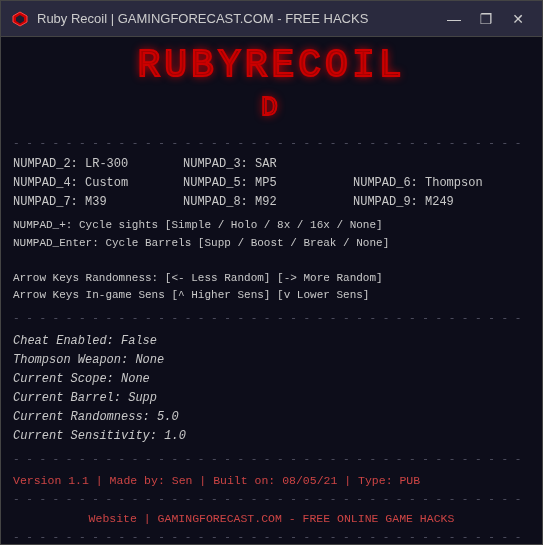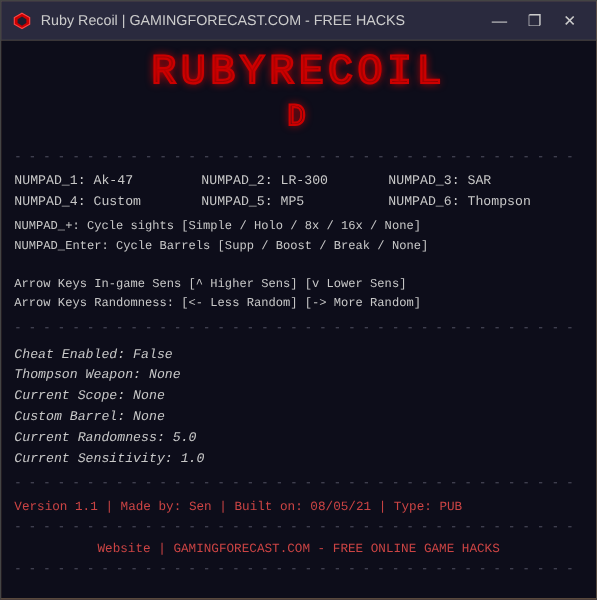--- a/index.html
+++ b/index.html
@@ -12,21 +12,21 @@
       width: 543px;
       height: 545px;
       background: #1a1a2e;
       font-family: 'Courier New', Courier, monospace;
       overflow: hidden;
     }
 
     .window {
       width: 543px;
       height: 545px;
-      background: #fdba74;
+      background: #f97316;
       border: 1px solid #444;
       display: flex;
       flex-direction: column;
     }
 
     .titlebar {
       background: #2a2a3e;
       height: 36px;
       display: flex;
       align-items: center;
@@ -195,46 +195,50 @@
 
     <div class="banner">
       <span class="banner-text">RUBYRECOIL</span>
       <span class="banner-d">D</span>
     </div>
 
     <div class="divider">- - - - - - - - - - - - - - - - - - - - - - - - - - - - - - - - - - - - - - -</div>
 
     <div class="keybinds">
       <div class="keybinds-row">
-        <span class="keybind-item">NUMPAD_1: Ak-47</span>
         <span class="keybind-item">NUMPAD_2: LR-300</span>
         <span class="keybind-item">NUMPAD_3: SAR</span>
       </div>
       <div class="keybinds-row">
         <span class="keybind-item">NUMPAD_4: Custom</span>
         <span class="keybind-item">NUMPAD_5: MP5</span>
         <span class="keybind-item">NUMPAD_6: Thompson</span>
       </div>
+      <div class="keybinds-row">
+        <span class="keybind-item">NUMPAD_7: M39</span>
+        <span class="keybind-item">NUMPAD_8: M92</span>
+        <span class="keybind-item">NUMPAD_9: M249</span>
+      </div>
     </div>
 
     <div class="description-block">
       <div class="description-row">NUMPAD_+: Cycle sights [Simple / Holo / 8x / 16x / None]</div>
       <div class="description-row">NUMPAD_Enter: Cycle Barrels [Supp / Boost / Break / None]</div>
       <div class="description-row">&nbsp;</div>
+      <div class="description-row">Arrow Keys Randomness: [&lt;- Less Random] [-&gt; More Random]</div>
       <div class="description-row">Arrow Keys In-game Sens [^ Higher Sens] [v Lower Sens]</div>
-      <div class="description-row">Arrow Keys Randomness: [&lt;- Less Random] [-&gt; More Random]</div>
     </div>
 
     <div class="divider">- - - - - - - - - - - - - - - - - - - - - - - - - - - - - - - - - - - - - - -</div>
 
     <div class="status-block">
       <div class="status-row">Cheat Enabled: False</div>
       <div class="status-row">Thompson Weapon: None</div>
       <div class="status-row">Current Scope: None</div>
-      <div class="status-row">Custom Barrel: None</div>
+      <div class="status-row">Current Barrel: Supp</div>
       <div class="status-row">Current Randomness: 5.0</div>
       <div class="status-row">Current Sensitivity: 1.0</div>
     </div>
 
     <div class="divider">- - - - - - - - - - - - - - - - - - - - - - - - - - - - - - - - - - - - - - -</div>
 
     <div class="footer-block">
       <div class="footer-version">Version 1.1 | Made by: Sen | Built on: 08/05/21 | Type: PUB</div>
       <div class="footer-divider">- - - - - - - - - - - - - - - - - - - - - - - - - - - - - - - - - - - - - - -</div>
       <div class="footer-website">Website | GAMINGFORECAST.COM - FREE ONLINE GAME HACKS</div>

